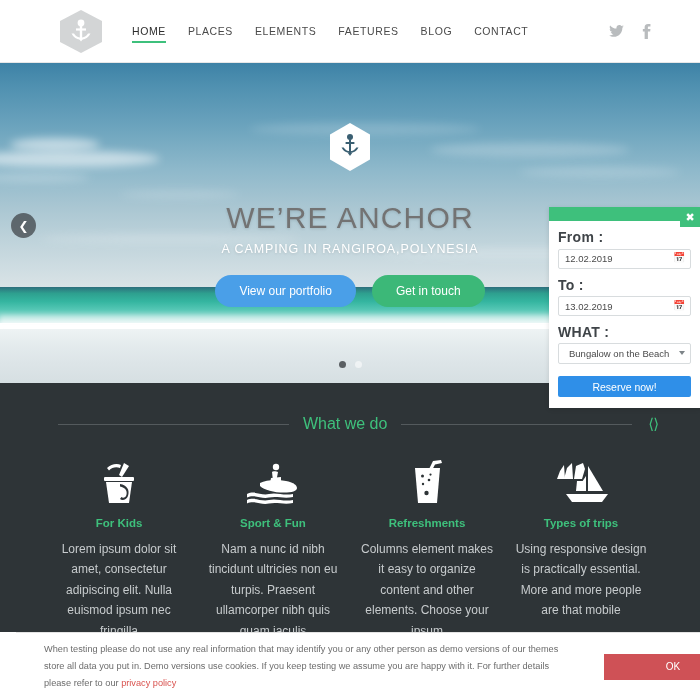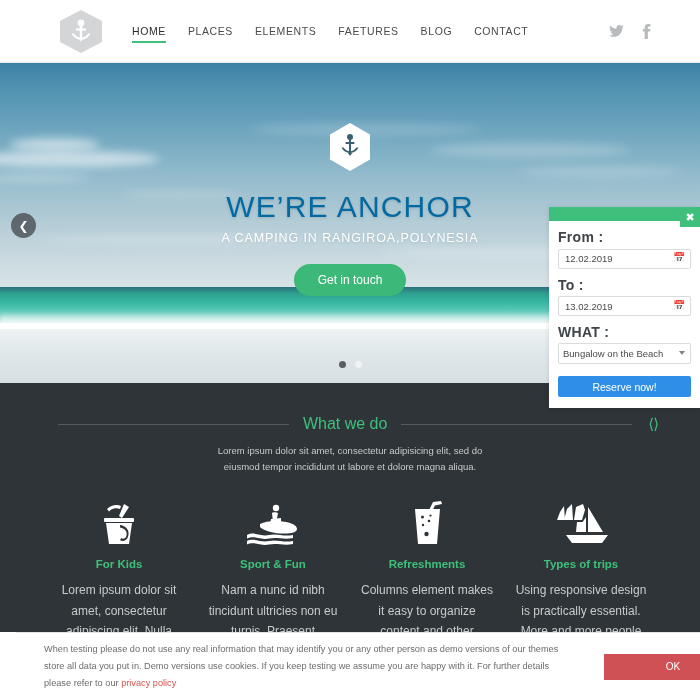--- a/index.html
+++ b/index.html
@@ -62,21 +62,21 @@
     position: absolute; top: 266px; left: 0; right: 0; bottom: 0;
     background: linear-gradient(to bottom, #eef3f4 0%, #e4ebed 30%, #dde5e8 60%, #d6dfe2 100%);
   }
   .hero-content {
     position: absolute; top: 0; left: 0; right: 0; bottom: 0;
     display: flex; flex-direction: column; align-items: center;
     padding-top: 58px; z-index: 5;
   }
   .hero-badge { width: 48px; height: 52px; display: flex; align-items: center; justify-content: center; }
   .hero-title {
-    margin-top: 17px; font-size: 30px; font-weight: 300; color: #0369a1;
+    margin-top: 28px; font-size: 30px; font-weight: 300; color: #737373;
     letter-spacing: 1.2px; text-shadow: 0 1px 3px rgba(0,0,0,0.12);
   }
   .hero-sub {
     margin-top: 7px; font-size: 12.5px; color: #ffffff; letter-spacing: 0.9px;
     font-weight: 400; text-shadow: 0 1px 3px rgba(0,0,0,0.12);
   }
   .hero-buttons { margin-top: 19px; display: flex; gap: 16px; }
   .btn-hero {
     border: none; border-radius: 18px; padding: 9px 24px;
     font-size: 12px; color: #fff; cursor: pointer;
@@ -119,21 +119,21 @@
     width: 100%; height: 20px; border: 1px solid #d8dcde; border-radius: 2px;
     font-size: 9.5px; color: #4a4a4a; padding: 0 36px 0 6px;
     font-family: "Liberation Sans", sans-serif; background: #fff;
   }
   .cal-icon {
     position: absolute; right: 5px; top: 4px; color: #8b9196; font-size: 10px;
     pointer-events: none;
   }
   .res-select {
     width: 100%; height: 21px; border: 1px solid #d8dcde; border-radius: 2px;
-    font-size: 9.5px; color: #4a4a4a; padding: 0 16px 0 4px;
+    font-size: 9.5px; color: #4a4a4a; padding: 0 16px 0 10px;
     font-family: "Liberation Sans", sans-serif; background: #fff;
     -webkit-appearance: none; appearance: none;
   }
   .sel-caret {
     position: absolute; right: 6px; top: 8px; width: 0; height: 0;
     border-left: 3px solid transparent; border-right: 3px solid transparent;
     border-top: 4px solid #7d8488; pointer-events: none;
   }
   .res-submit {
     width: 100%; margin-top: 4px; height: 21px; border: none; border-radius: 2px;
@@ -247,20 +247,21 @@
             <rect x="22" y="17.5" width="2" height="14"></rect>
             <rect x="18.6" y="20" width="8.8" height="2"></rect>
             <path d="M14.5 25.5 A9.5 9.5 0 0 0 31.5 25.5 L29.3 25.5 A7.2 7.2 0 0 1 16.7 25.5 Z"></path>
             <polygon points="23,34 20.5,30.6 25.5,30.6"></polygon>
           </g>
         </svg>
       </div>
       <div class="hero-title">WE’RE ANCHOR</div>
       <div class="hero-sub">A CAMPING IN RANGIROA,POLYNESIA</div>
       <div class="hero-buttons">
+        <button class="btn-hero btn-blue">View our portfolio</button>
         <button class="btn-hero btn-green">Get in touch</button>
       </div>
     </div>
 
     <div class="slider-arrow">
       <span>❮</span>
     </div>
     <div class="slider-dots">
       <span class="dot active"></span>
       <span class="dot"></span>
@@ -298,24 +299,20 @@
   </div>
 
   <div class="services">
     <div class="sec-head">
       <div class="rule"></div>
       <div class="sec-title">What we do</div>
       <div class="rule"></div>
       <div class="sec-arrows">⟨⟩</div>
     </div>
 
-    <div class="sec-desc">
-      <div>Lorem ipsum dolor sit amet, consectetur adipisicing elit, sed do</div>
-      <div>eiusmod tempor incididunt ut labore et dolore magna aliqua.</div>
-    </div>
 
     <div class="cols">
 
       <div class="col">
         <div class="col-icon">
           <svg width="42" height="44" viewBox="0 0 42 44" fill="#ffffff">
             <path d="M9 7 C13 3 19 2 23 4 L22 7 C18 5.5 14 6.5 11 9.5 Z"></path>
             <path d="M26 2 L31 5 L24 16 L21 14 Z"></path>
             <rect x="6" y="16" width="30" height="4" rx="1"></rect>
             <path d="M8 21 L34 21 L31 42 L11 42 Z"></path>
@@ -350,21 +347,21 @@
             <g fill="#2e3437">
               <circle cx="13.5" cy="17" r="1.5"></circle>
               <circle cx="20" cy="21" r="1.3"></circle>
               <circle cx="14" cy="25" r="1.2"></circle>
               <circle cx="21.5" cy="15.6" r="1.1"></circle>
               <circle cx="17.5" cy="34" r="2.2"></circle>
             </g>
           </svg>
         </div>
         <div class="col-title">Refreshments</div>
-        <div class="col-text">Columns element makes it easy to organize content and other elements. Choose your trips</div>
+        <div class="col-text">Columns element makes it easy to organize content and other elements. Choose your ipsum</div>
       </div>
 
       <div class="col">
         <div class="col-icon">
           <svg width="58" height="42" viewBox="0 0 58 42" fill="#ffffff">
             <path d="M8 8 L12 2 L13 16 L5 16 Z"></path>
             <path d="M15 5 L20 0 L21 16 L12 16 Z"></path>
             <path d="M24 3 L31 0 L33 6 L30 16 L22 16 Z"></path>
             <path d="M25 18 L33 18 L32 28 L24 28 Z"></path>
             <path d="M36 3 L36 28 L51 28 Z"></path>

